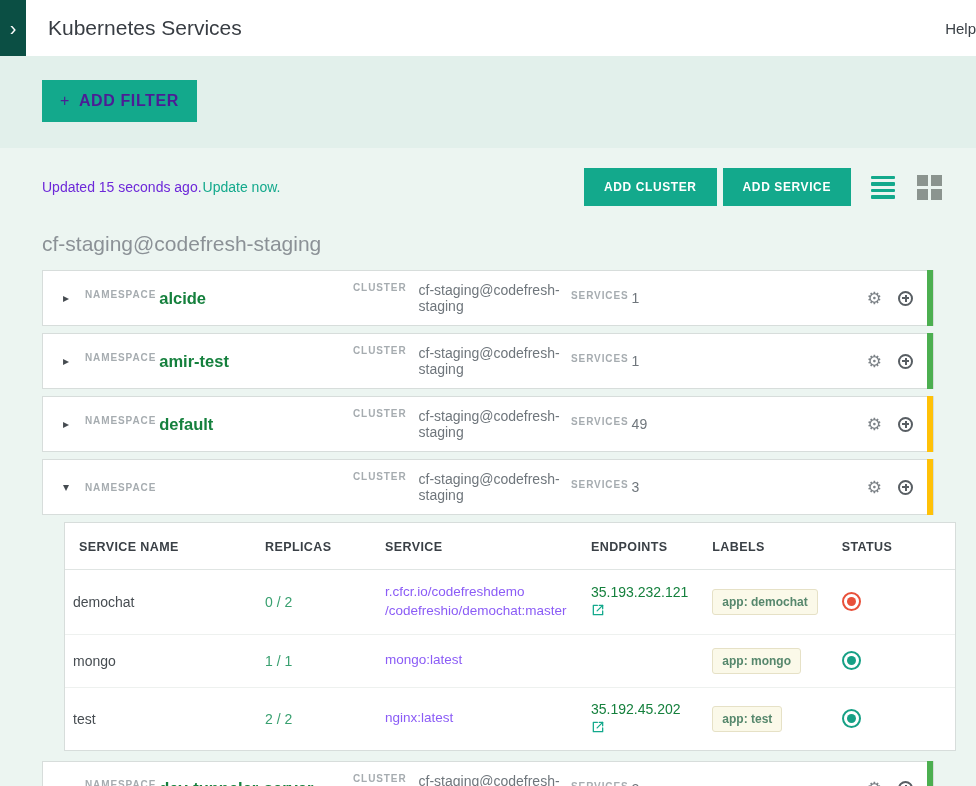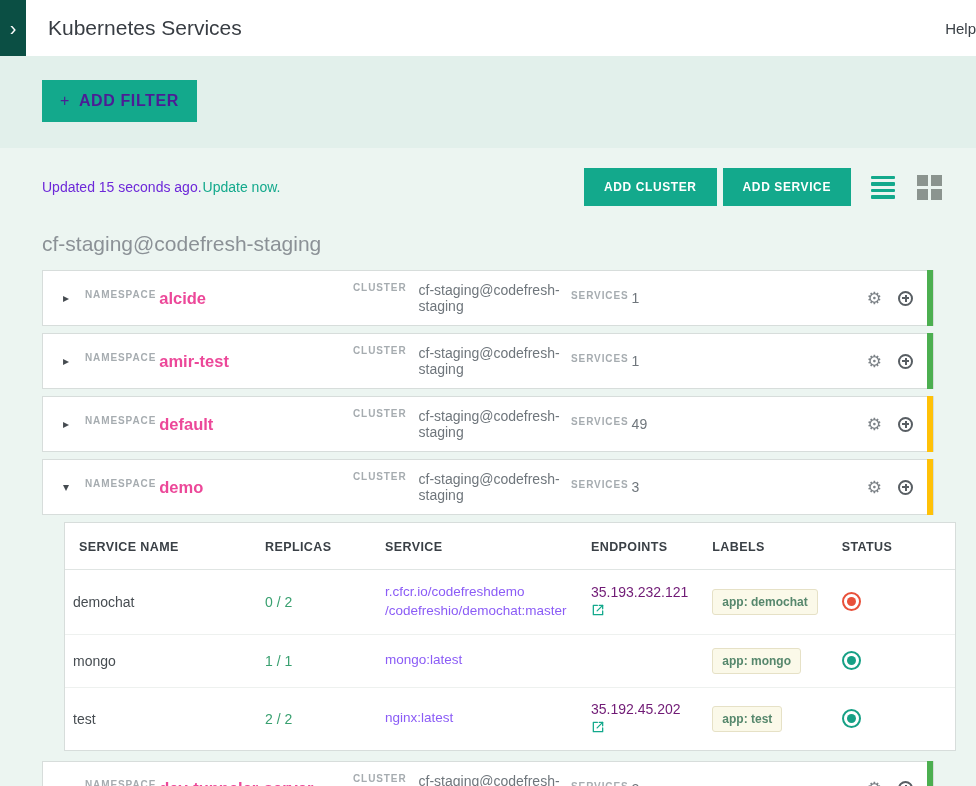--- a/index.html
+++ b/index.html
@@ -39,41 +39,41 @@
   .section-title { margin: 26px 42px 14px 42px; font-size: 21px; font-weight: 400; color: #8b9196; }
 
   
   .ns-card { position: relative; margin: 0 42px 7px 42px; background: #fff; border: 1px solid #d7dddb; height: 56px; display: flex; align-items: center; padding-left: 20px; cursor: pointer; }
   .chev { width: 22px; color: #454b50; font-size: 12px; flex: none; }
   .col { display: flex; flex-direction: row; gap: 3px; }
   .name-col { width: 268px; }
   .cluster-col { width: 218px; gap: 12px; }
   .services-col { flex: 1; }
   .mini-label { font-size: 10px; font-weight: 600; letter-spacing: .9px; color: #a6acb0; }
-  .ns-name { font-size: 16.5px; font-weight: 700; color: #ec4899; }
+  .ns-name { font-size: 16.5px; font-weight: 700; color: #15803d; }
   .col-value { font-size: 14px; color: #6f767c; }
   .gear { font-size: 17px; color: #7c8287; margin-right: 16px; cursor: pointer; line-height: 1; }
   .gear::before { content: "⚙"; }
   .plus-circ { width: 15px; height: 15px; border: 2px solid #585e63; border-radius: 50%; position: relative; cursor: pointer; margin-right: 20px; flex: none; }
   .plus-circ::before { content: ""; position: absolute; left: 50%; top: 2px; bottom: 2px; width: 2px; background: #585e63; transform: translateX(-50%); }
   .plus-circ::after { content: ""; position: absolute; top: 50%; left: 2px; right: 2px; height: 2px; background: #585e63; transform: translateY(-50%); }
   .bar { position: absolute; right: 0; top: -1px; bottom: -1px; width: 6px; }
 
   
   .svc-table-wrap { margin: 0 20px 10px 64px; background: #fff; border: 1px solid #d7dddb; }
   .svc-table { width: 100%; border-collapse: collapse; }
   .svc-table th { text-align: left; padding: 17px 12px 15px 12px; font-size: 12.5px; font-weight: 700; letter-spacing: .4px; color: #3a4046; border-bottom: 1px solid #e0e5e3; }
   .svc-table th:first-child { padding-left: 14px; }
   .svc-table td { padding: 13px 12px; font-size: 14px; color: #474d52; border-bottom: 1px solid #eef1ef; vertical-align: middle; }
   .svc-table td:first-child { padding-left: 8px; }
   .svc-table tr:last-child td { border-bottom: none; }
   .col-0 { width: 188px; } .col-1 { width: 120px; } .col-2 { width: 206px; } .col-3 { width: 118px; } .col-4 { width: 116px; }
   .replicas-link { color: #39a070; cursor: pointer; }
   .img-line { font-size: 13.5px; color: #8b5cf6; line-height: 1.4; }
-  .endpoint-link { display: block; color: #701a75; cursor: pointer; }
+  .endpoint-link { display: block; color: #15803d; cursor: pointer; }
   .ext-icon { display: inline-block; margin-top: 3px; cursor: pointer; line-height: 0; }
   .label-badge { display: inline-block; background: #fbf9e9; border: 1px solid #e6e1c6; color: #56876c; font-size: 12px; font-weight: 700; padding: 5px 9px; border-radius: 3px; white-space: nowrap; }
   .status-dot { width: 19px; height: 19px; border: 2.5px solid; border-radius: 50%; display: flex; align-items: center; justify-content: center; }
   .status-dot-inner { width: 9px; height: 9px; border-radius: 50%; }
 </style>
 </head>
 <body>
 
 <header class="app-header">
   <div class="side-strip"></div>
@@ -167,21 +167,20 @@
       <span class="col-value">49</span>
     </div>
     <span class="gear"></span>
     <span class="plus-circ"></span>
     <span class="bar" style="background: rgb(255, 193, 7);"></span>
   </div>
       <div class="ns-card">
     <span class="chev">▾</span>
     <div class="col name-col">
       <span class="mini-label">NAMESPACE</span>
-      <span class="ns-name">demo</span>
     </div>
     <div class="col cluster-col">
       <span class="mini-label">CLUSTER</span>
       <span class="col-value">cf-staging@codefresh-staging</span>
     </div>
     <div class="col services-col">
       <span class="mini-label">SERVICES</span>
       <span class="col-value">3</span>
     </div>
     <span class="gear"></span>

